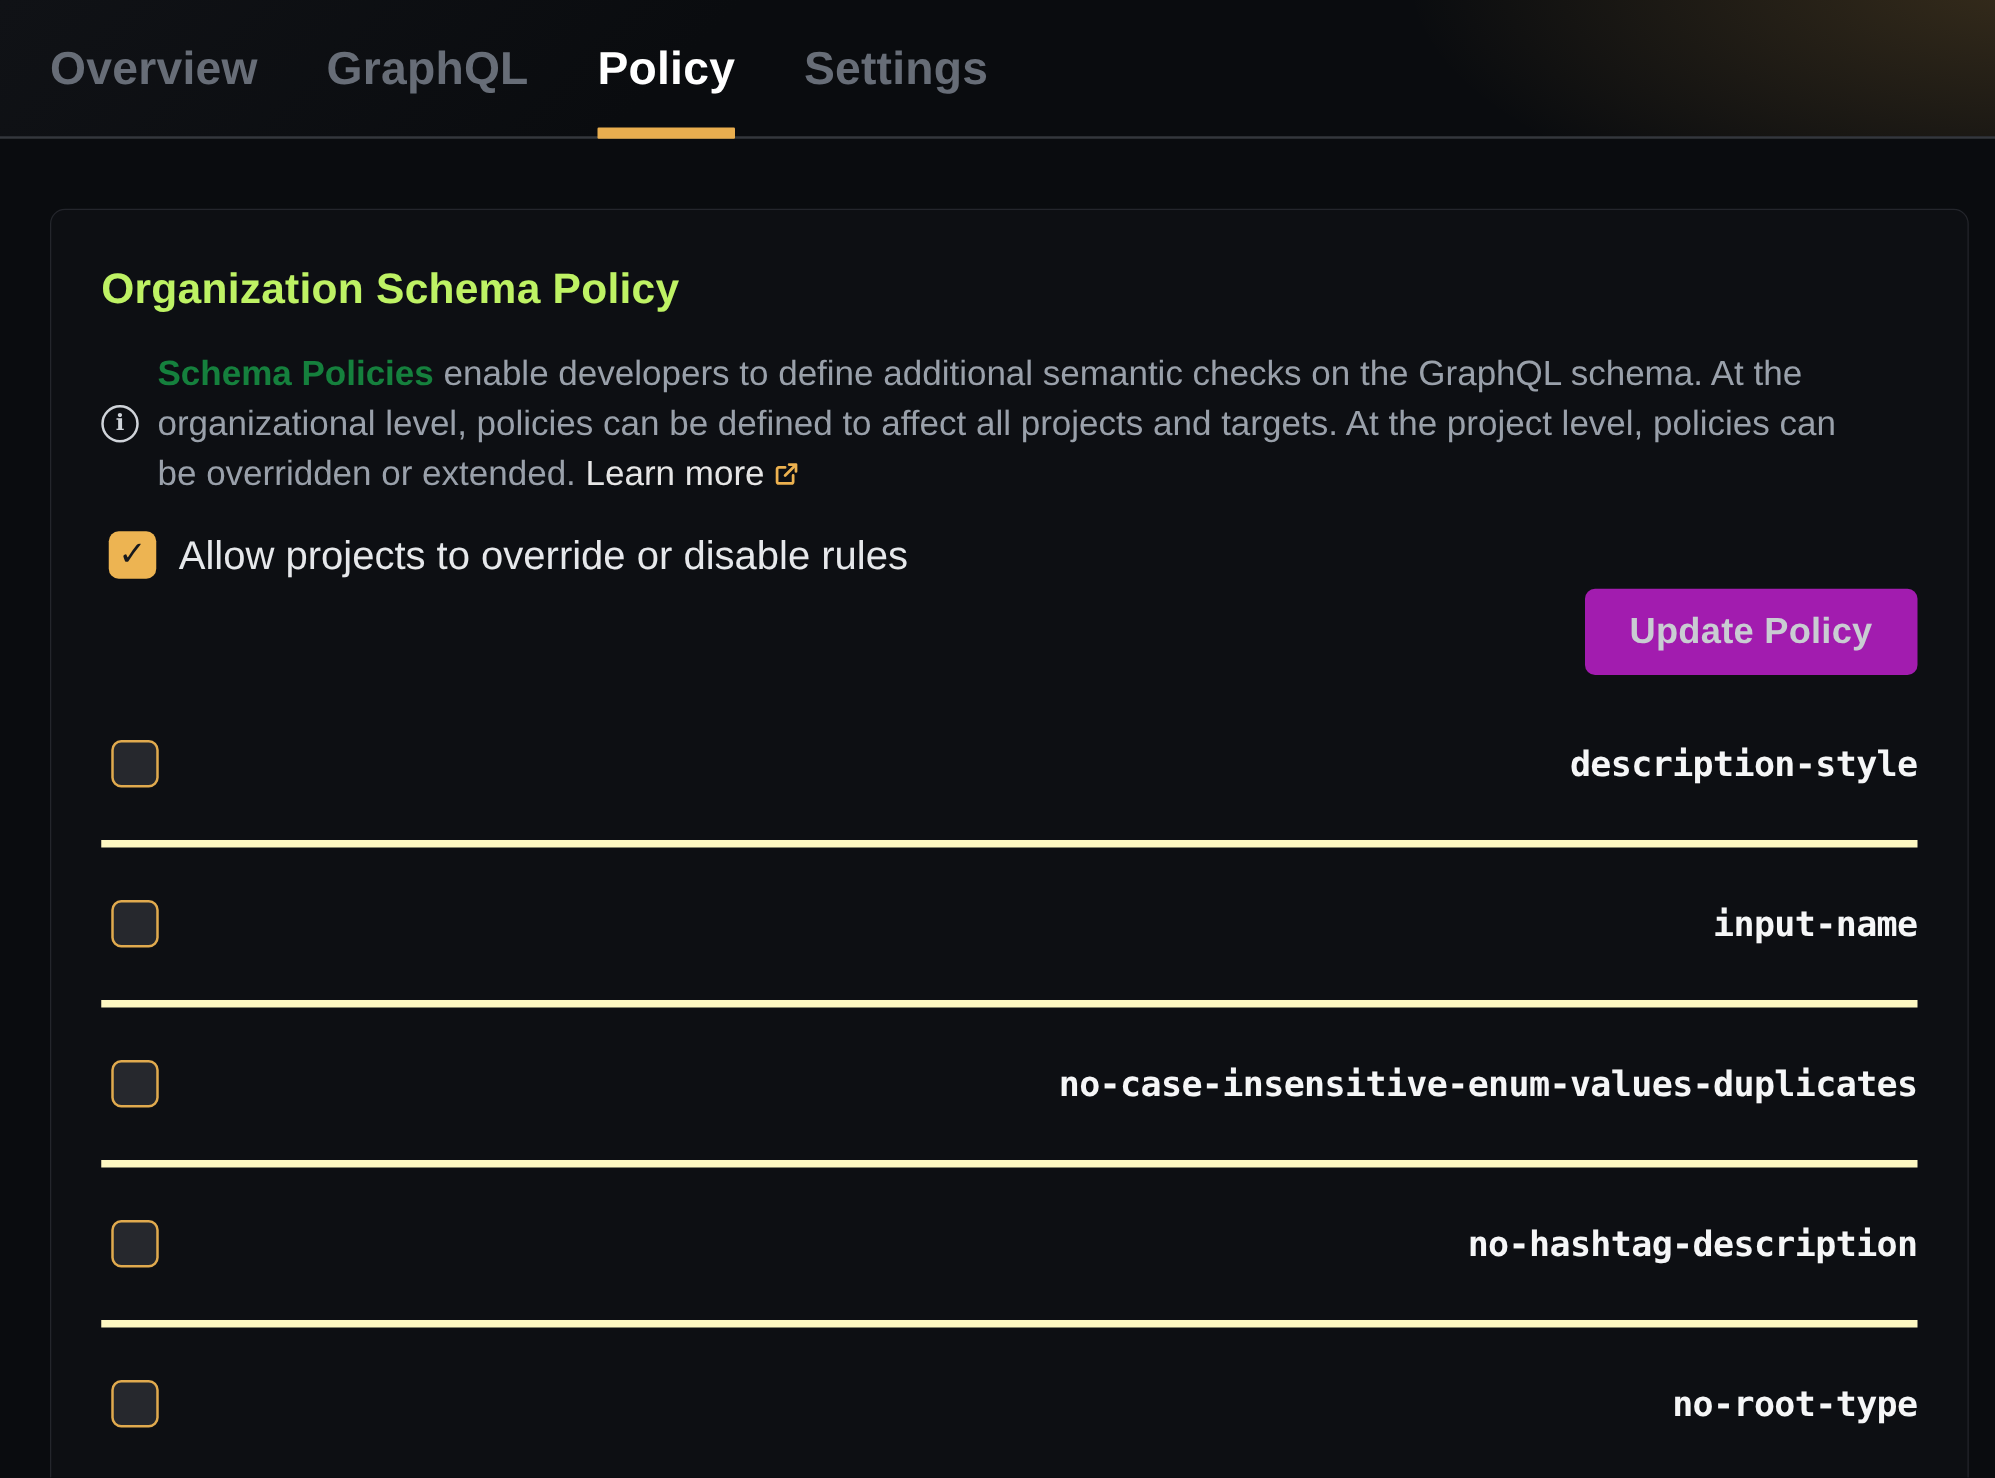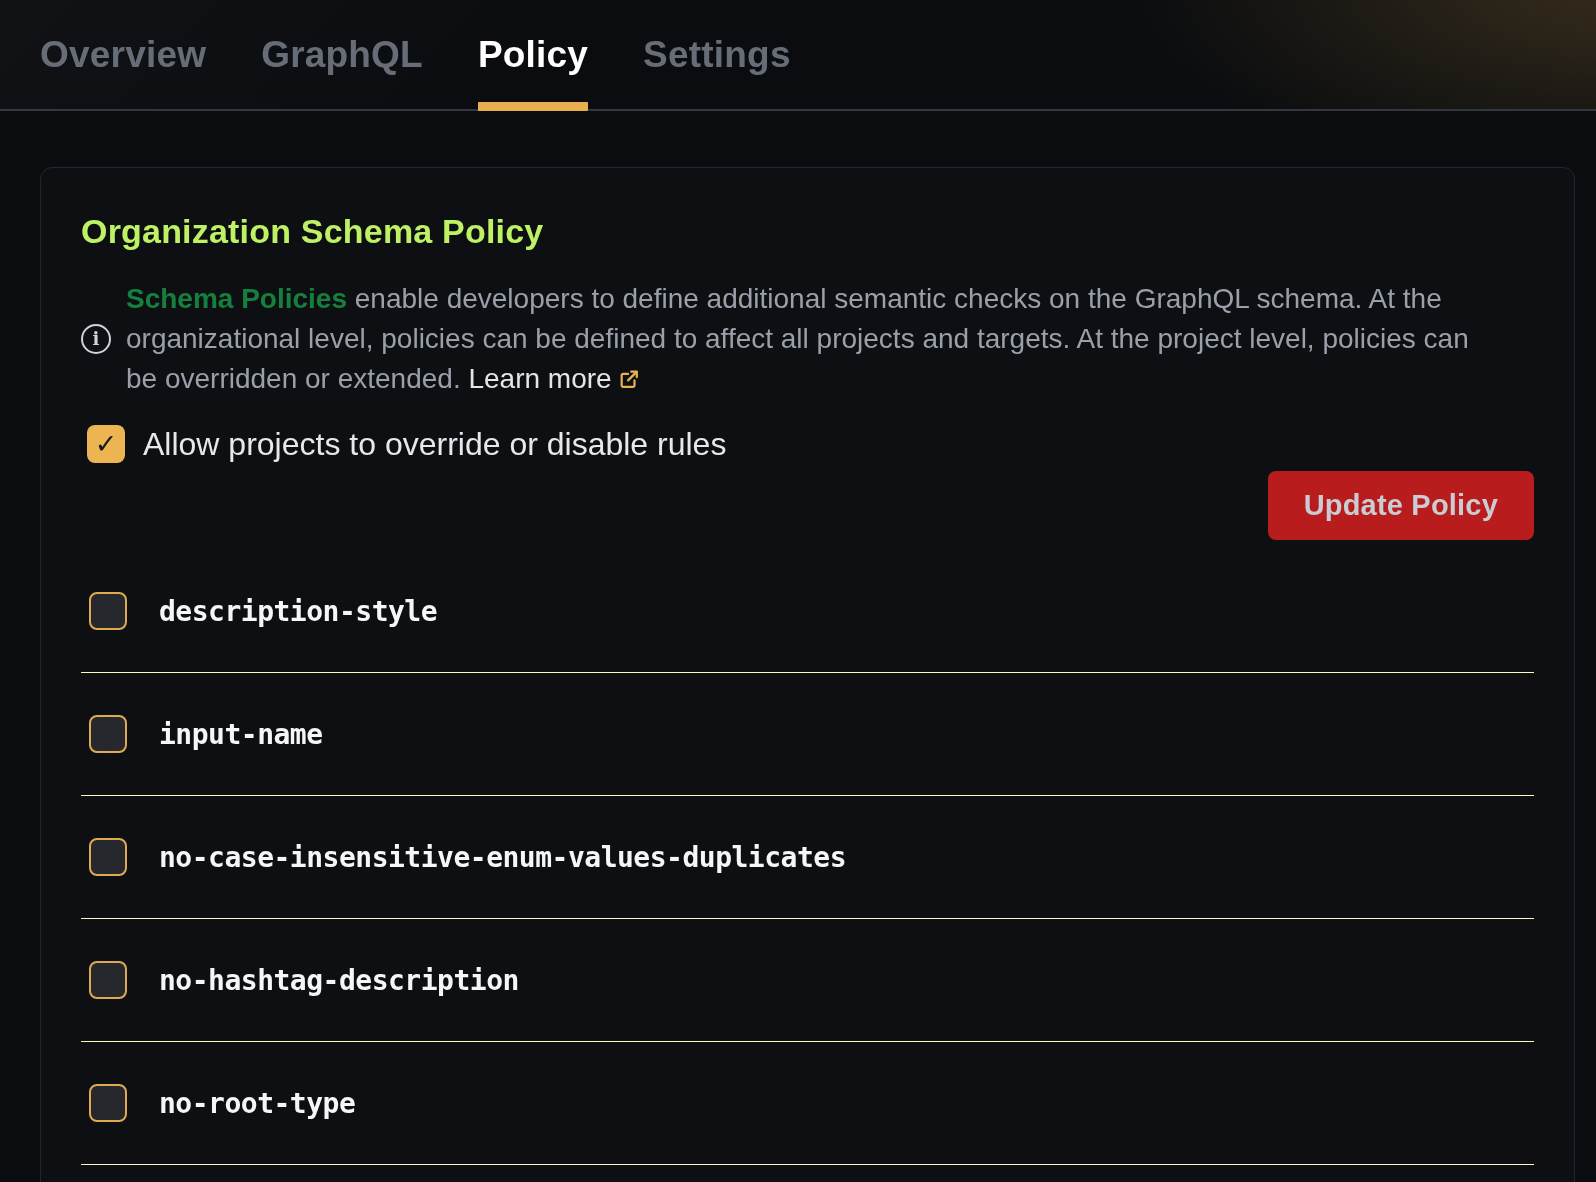--- a/index.html
+++ b/index.html
@@ -68,30 +68,30 @@
   .checkbox.checked{background:#edb452;}
   .checkbox.unchecked{background:#26282d;border:2px solid #e0aa4e;}
   .check{
     color:#17191d;font-family:"DejaVu Sans",sans-serif;
     font-size:27px;font-weight:700;line-height:1;transform:translateY(-1px);
   }
   .allow-label{font-size:32px;color:#e6e8eb;}
   
   .btn-row{margin-top:8px;display:flex;justify-content:flex-end;}
   .update-btn{
-    background:#b91c1c;color:#c9ccd2;border:none;border-radius:8px;
+    background:#a21caf;color:#c9ccd2;border:none;border-radius:8px;
     font-family:"Liberation Sans",sans-serif;
     font-size:29px;font-weight:700;letter-spacing:.2px;
     padding:0 36px;height:69px;cursor:pointer;
   }
   
   .rules{list-style:none;margin:10px 0 0 0;padding:0;}
   .rule-row{
     height:122px;display:flex;align-items:center;gap:32px;
-    padding-left:8px;border-bottom:1px solid #fef9c3;
+    padding-left:8px;border-bottom:6px solid #fef9c3;justify-content:space-between;
   }
   .rule-name{
     font-family:"DejaVu Sans Mono",monospace;
     font-size:28px;font-weight:700;color:#f5f6f7;letter-spacing:-0.5px;
   }
 </style>
 </head>
 <body>
 
 <header class="tabbar">

